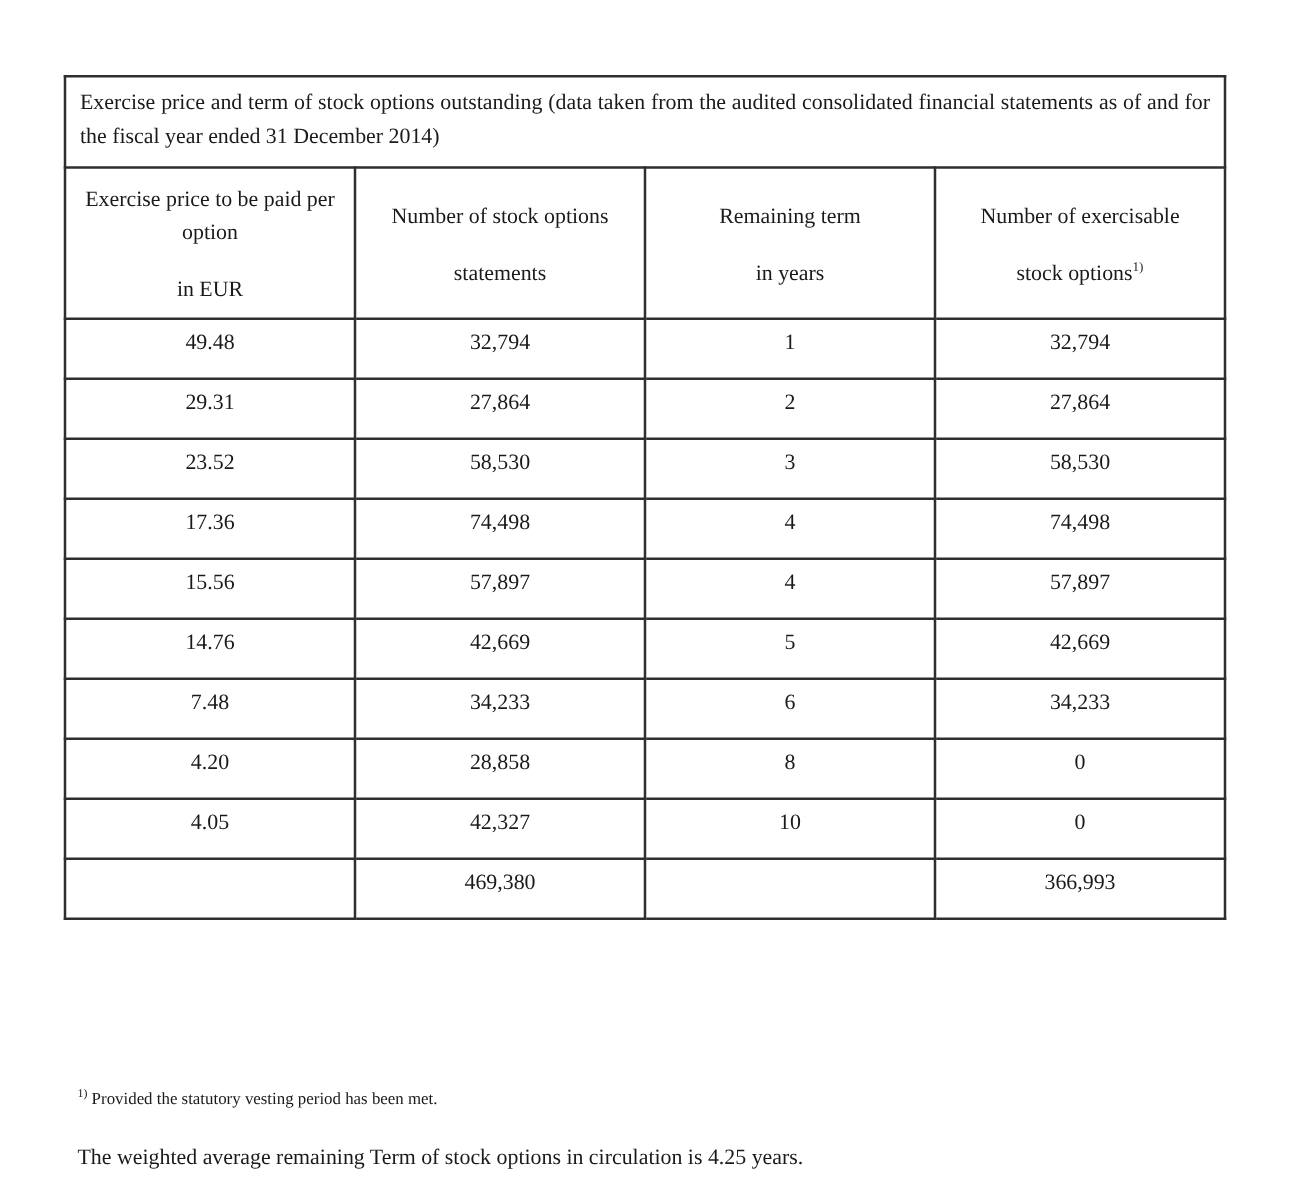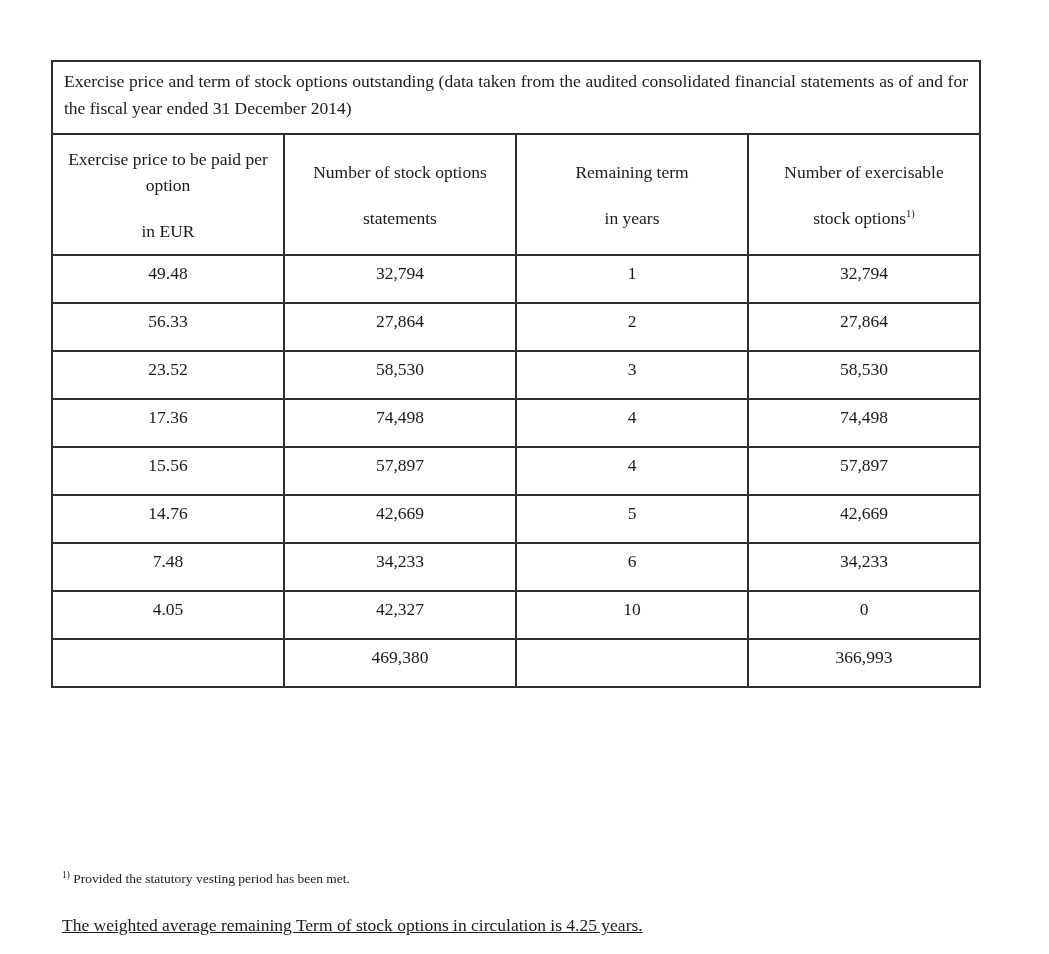--- a/index.html
+++ b/index.html
@@ -73,21 +73,20 @@
   }
   .footnote sup.fn-mark { font-size: 9.5px; }
   .closing {
     position: absolute;
     left: 62px;
     top: 913px;
     font-size: 17.5px;
     line-height: 24px;
     color: #1a1a1a;
     margin: 0;
-    text-decoration: underline;
   }
 </style>
 </head>
 <body>
 
 <div class="page">
 
   <table class="stock-table">
     <colgroup>
         <col>
@@ -119,21 +118,21 @@
       </tr>
     </thead>
     <tbody>
       <tr>
         <td class="data-cell">49.48</td>
         <td class="data-cell">32,794</td>
         <td class="data-cell">1</td>
         <td class="data-cell">32,794</td>
       </tr>
       <tr>
-        <td class="data-cell">56.33</td>
+        <td class="data-cell">29.31</td>
         <td class="data-cell">27,864</td>
         <td class="data-cell">2</td>
         <td class="data-cell">27,864</td>
       </tr>
       <tr>
         <td class="data-cell">23.52</td>
         <td class="data-cell">58,530</td>
         <td class="data-cell">3</td>
         <td class="data-cell">58,530</td>
       </tr>
@@ -155,20 +154,26 @@
         <td class="data-cell">5</td>
         <td class="data-cell">42,669</td>
       </tr>
       <tr>
         <td class="data-cell">7.48</td>
         <td class="data-cell">34,233</td>
         <td class="data-cell">6</td>
         <td class="data-cell">34,233</td>
       </tr>
       <tr>
+        <td class="data-cell">4.20</td>
+        <td class="data-cell">28,858</td>
+        <td class="data-cell">8</td>
+        <td class="data-cell">0</td>
+      </tr>
+      <tr>
         <td class="data-cell">4.05</td>
         <td class="data-cell">42,327</td>
         <td class="data-cell">10</td>
         <td class="data-cell">0</td>
       </tr>
       <tr>
         <td class="data-cell"></td>
         <td class="data-cell">469,380</td>
         <td class="data-cell"></td>
         <td class="data-cell">366,993</td>

